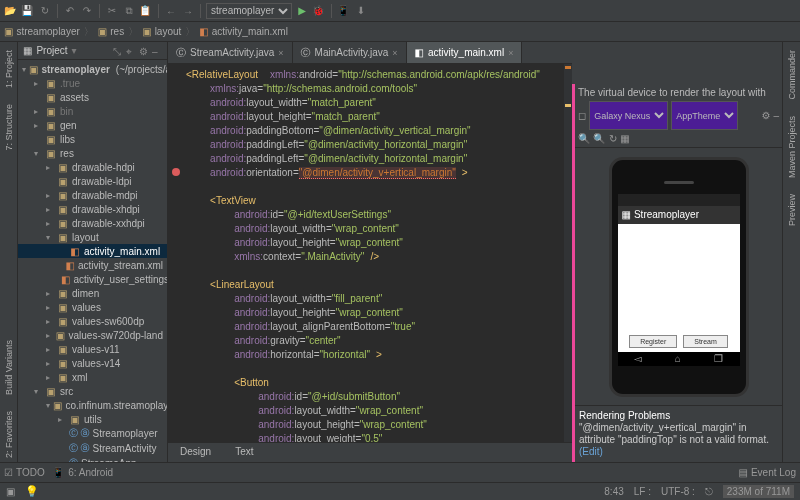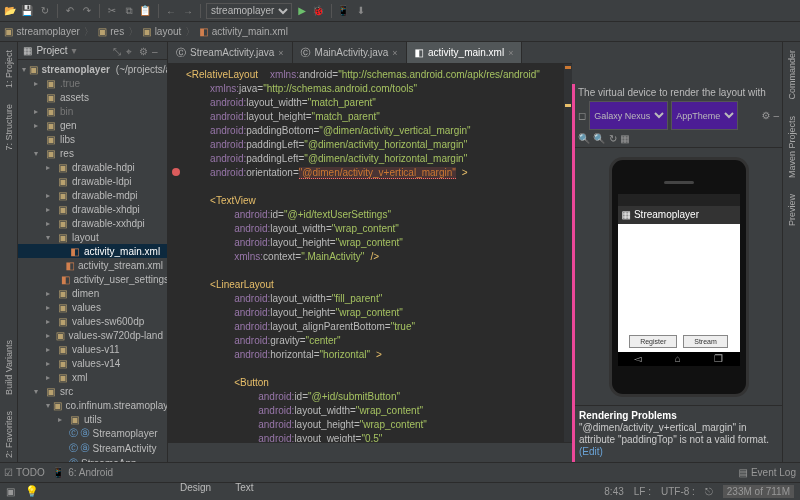--- a/index.html
+++ b/index.html
@@ -38,39 +38,39 @@
 .gutter-stripe{position:absolute;right:0;top:0;width:8px;height:100%;background:#313335;}
 .gutter-stripe .mark{position:absolute;left:1px;width:6px;height:3px;}
 .code-lines{padding:4px 10px 4px 18px;font-family:Consolas,monospace;font-size:10px;line-height:14px;white-space:pre;color:#a9b7c6;}
 .code-lines .tag{color:#e8bf6a;}
 .code-lines .attr{color:#bababa;}
 .code-lines .ns{color:#9876aa;}
 .code-lines .str{color:#a5c261;}
 .code-lines .err{background:#4a3434;color:#cc7832;border-bottom:1px dotted #ff6b68;}
 .code-lines .bp{position:absolute;left:4px;width:8px;height:8px;background:#db5c5c;border-radius:50%;}
 .bottom-tabs{display:flex;height:20px;background:#3c3f41;border-top:1px solid #2b2b2b;}
-.bottom-tabs .btab{padding:3px 12px;font-size:10px;color:#bbb;cursor:pointer;margin-top:36px;}
+.bottom-tabs .btab{padding:3px 12px;font-size:10px;color:#bbb;cursor:pointer;}
 .preview-panel{width:210px;background:#3c3f41;border-left:3px solid #ec4899;display:flex;flex-direction:column;margin-top:42px;}
 .preview-toolbar{padding:3px;display:flex;flex-direction:column;gap:3px;border-bottom:1px solid #2b2b2b;font-size:9px;color:#999;}
 .preview-toolbar .row{display:flex;gap:3px;align-items:center;flex-wrap:wrap;}
 .preview-toolbar select{background:#4c1d95;color:#bbb;border:1px solid #555;font-size:9px;height:29px;}
 .device-view{flex:1;display:flex;align-items:center;justify-content:center;position:relative;}
 .phone{width:140px;height:240px;background:#111;border:3px solid #333;border-radius:14px;display:flex;flex-direction:column;padding:18px 6px 10px;}
 .phone-top{height:10px;display:flex;justify-content:center;align-items:center;}
 .phone-speaker{width:30px;height:3px;background:#444;border-radius:2px;}
 .screen{flex:1;background:#fff;display:flex;flex-direction:column;margin:6px 0;}
 .status-bar{height:12px;background:#222;}
 .title-bar{height:18px;background:#333;color:#fff;display:flex;align-items:center;padding:0 4px;font-size:9px;gap:3px;}
 .screen-body{flex:1;position:relative;}
 .btn-row{position:absolute;bottom:4px;left:0;right:0;display:flex;justify-content:center;gap:6px;}
 .android-btn{border:1px solid #888;background:#eee;font-size:7px;padding:2px 10px;color:#333;}
 .nav-bar{height:14px;background:#000;display:flex;justify-content:space-around;align-items:center;color:#aaa;font-size:8px;}
 .phone-bottom{height:12px;}
 .errors{padding:4px;font-size:9px;color:#ccc;border-top:1px solid #2b2b2b;line-height:12px;}
-.errors .title{font-weight:bold;color:#fff;}
+.errors .title{font-weight:normal;color:#fff;}
 .errors .link{color:#6aa3d6;}
 .bottom-bar{display:flex;height:20px;border-top:1px solid #2b2b2b;align-items:center;padding:0 4px;gap:8px;font-size:10px;color:#999;}
 .bottom-bar .bb-item{display:flex;align-items:center;gap:3px;cursor:pointer;}
 .bottom-bar .spacer{flex:1;}
 .status-bar-bottom{display:flex;height:18px;border-top:1px solid #2b2b2b;align-items:center;padding:0 6px;gap:10px;font-size:9px;color:#999;}
 .status-bar-bottom .spacer{flex:1;}
 .bulb{color:#e6b422;font-size:11px;}
 </style>
 </head>
 <body>

